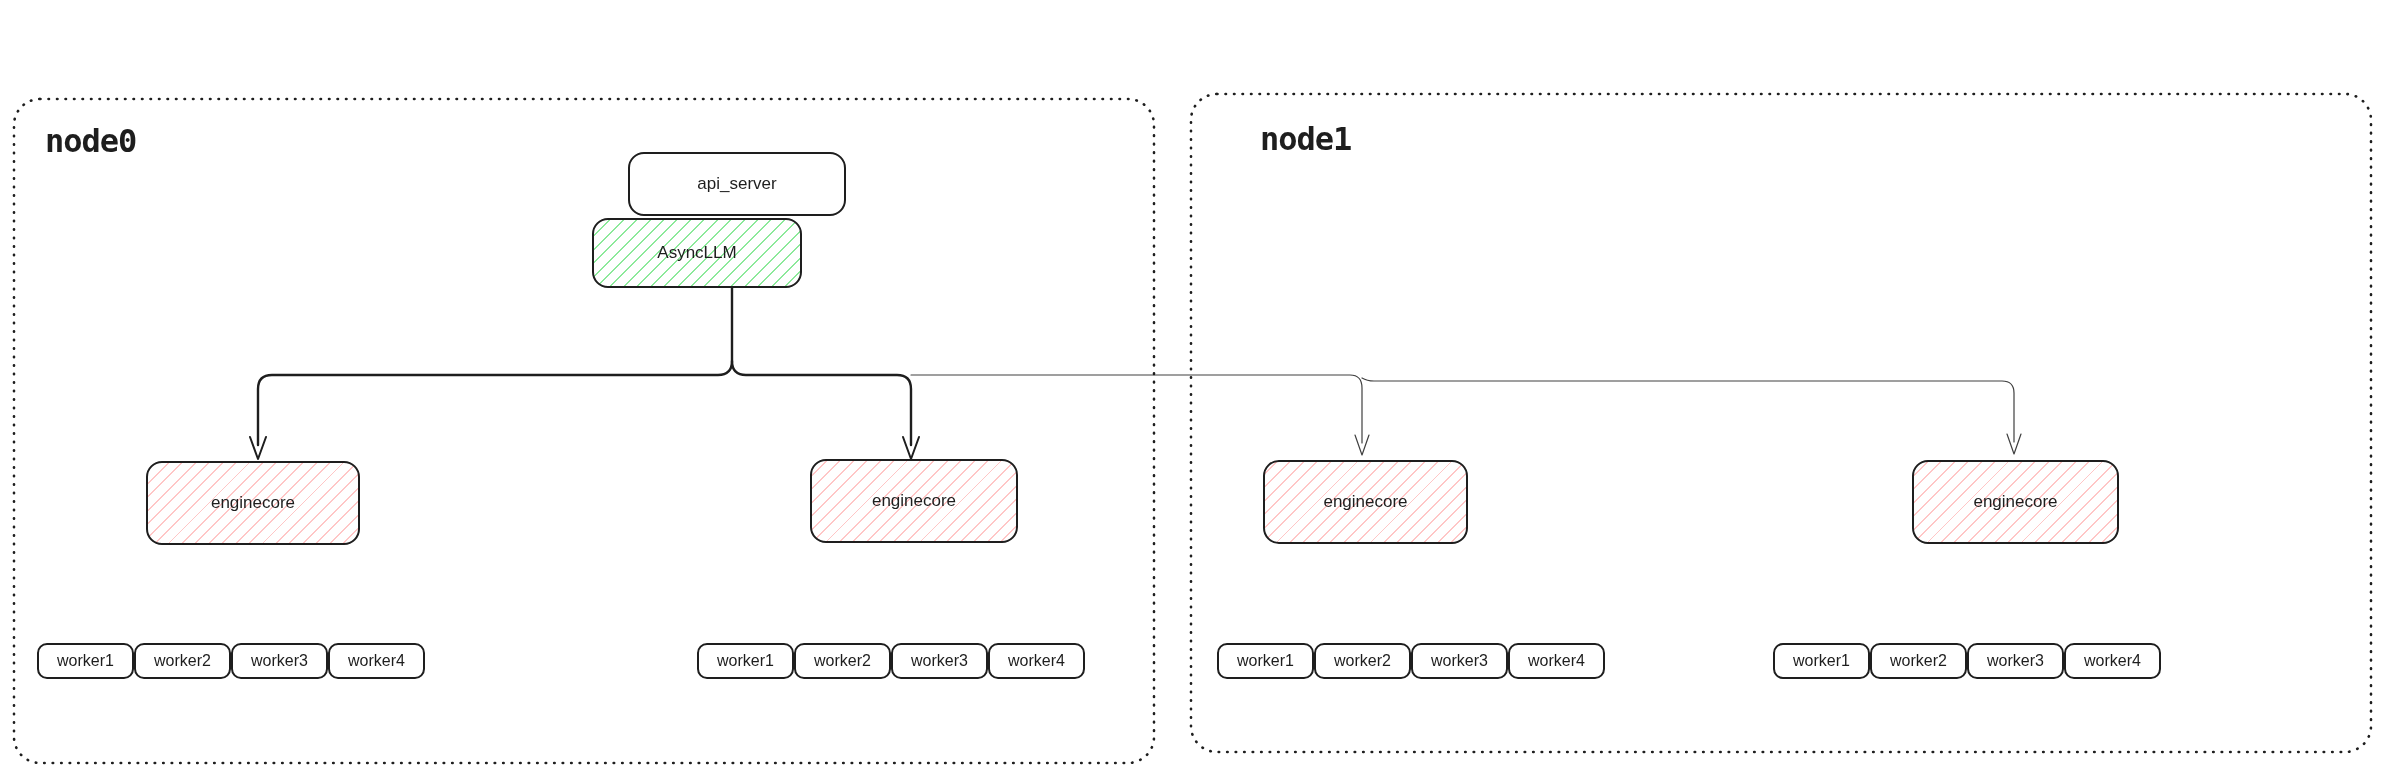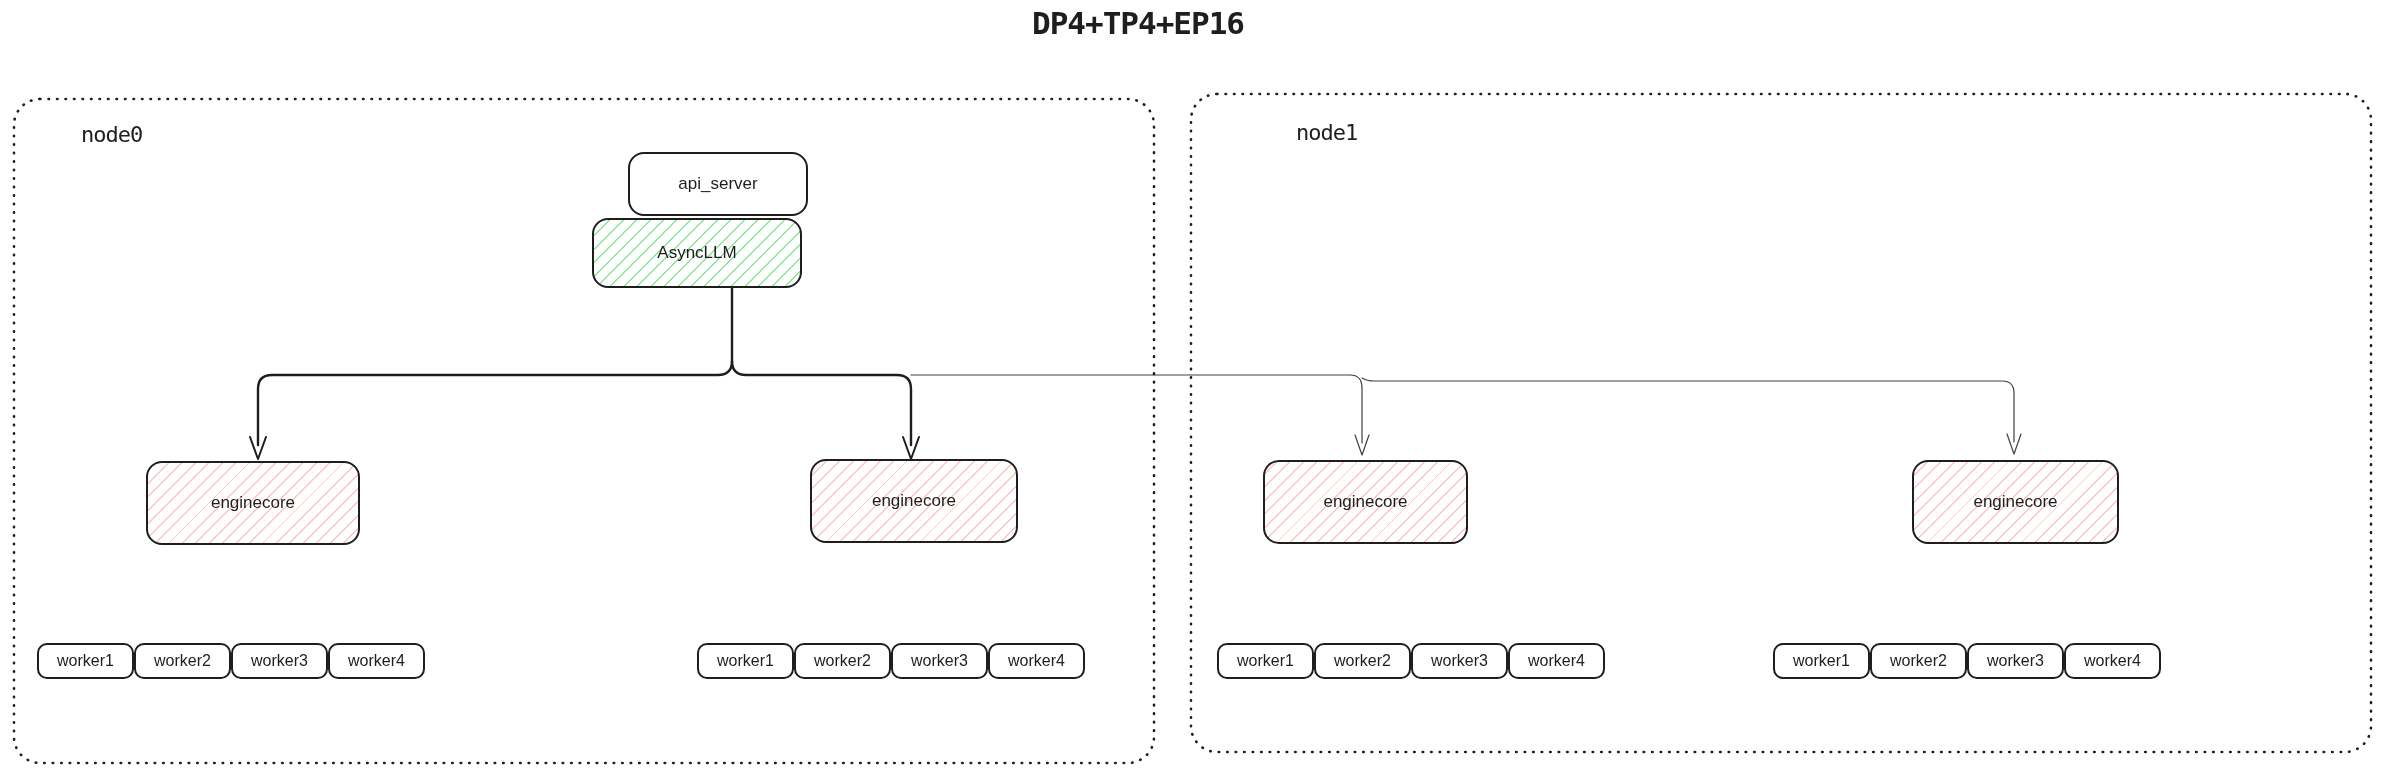--- a/index.html
+++ b/index.html
@@ -9,30 +9,30 @@
     overflow:hidden;
   }
   .title{
     position:absolute;left:1013px;top:5px;width:250px;text-align:center;
     font-family:"DejaVu Sans Mono",monospace;font-weight:bold;font-size:31px;
     letter-spacing:-1px;white-space:nowrap;
   }
   svg.connectors{position:absolute;left:0;top:0;}
   .node-label{
     position:absolute;font-family:"DejaVu Sans Mono",monospace;
-    font-weight:normal;font-size:22px;letter-spacing:-1px;margin-left:36px;
+    font-weight:bold;font-size:32px;letter-spacing:-1px;
   }
   #node0-label{left:45px;top:122px;}
   #node1-label{left:1260px;top:120px;}
   .box{
     position:absolute;border:2.3px solid var(--stroke,#1e1e1e);border-radius:16px;
     display:flex;align-items:center;justify-content:center;
     font-size:17px;background:#fff;box-sizing:border-box;white-space:nowrap;
   }
-  #api-server{left:628px;top:152px;width:180px;height:64px;}
+  #api-server{left:628px;top:152px;width:218px;height:64px;}
   #asyncllm{
     left:592px;top:218px;width:210px;height:70px;
     background-image:repeating-linear-gradient(-45deg,
       var(--green-hatch,#8ce99a) 0px, var(--green-hatch,#8ce99a) 1.4px,
       transparent 1.4px, transparent 9.5px);
   }
   .enginecore{
     height:84px;
     background-image:repeating-linear-gradient(-45deg,
       var(--red-hatch,#ffc6c6) 0px, var(--red-hatch,#ffc6c6) 1.3px,
@@ -51,21 +51,20 @@
     width:97px;height:36px;border:2px solid var(--stroke,#1e1e1e);border-radius:10px;
     background:#fff;display:flex;align-items:center;justify-content:center;
     font-size:16px;box-sizing:border-box;white-space:nowrap;
   }
 </style>
 </head>
 <body>
 
 <div class="canvas">
 
-  <div class="title">DP4+TP4+EP16</div>
 
   <svg class="connectors" width="2383" height="773" viewBox="0 0 2383 773">
 
     <g fill="none" stroke-linecap="round" stroke="#1e1e1e">
       <rect x="14" y="99" width="1140" height="664" rx="26" stroke-width="2.6" stroke-dasharray="0.5 8"></rect>
       <rect x="1191" y="94" width="1180" height="658" rx="26" stroke-width="2.6" stroke-dasharray="0.5 8"></rect>
     </g>
 
     <g fill="none" stroke-width="2.4" stroke-linecap="round" stroke-linejoin="round" stroke="#1e1e1e">
       <path d="M732 288 L732 361 Q732 375 718 375 L272 375 Q258 375 258 389 L258 445"></path>

